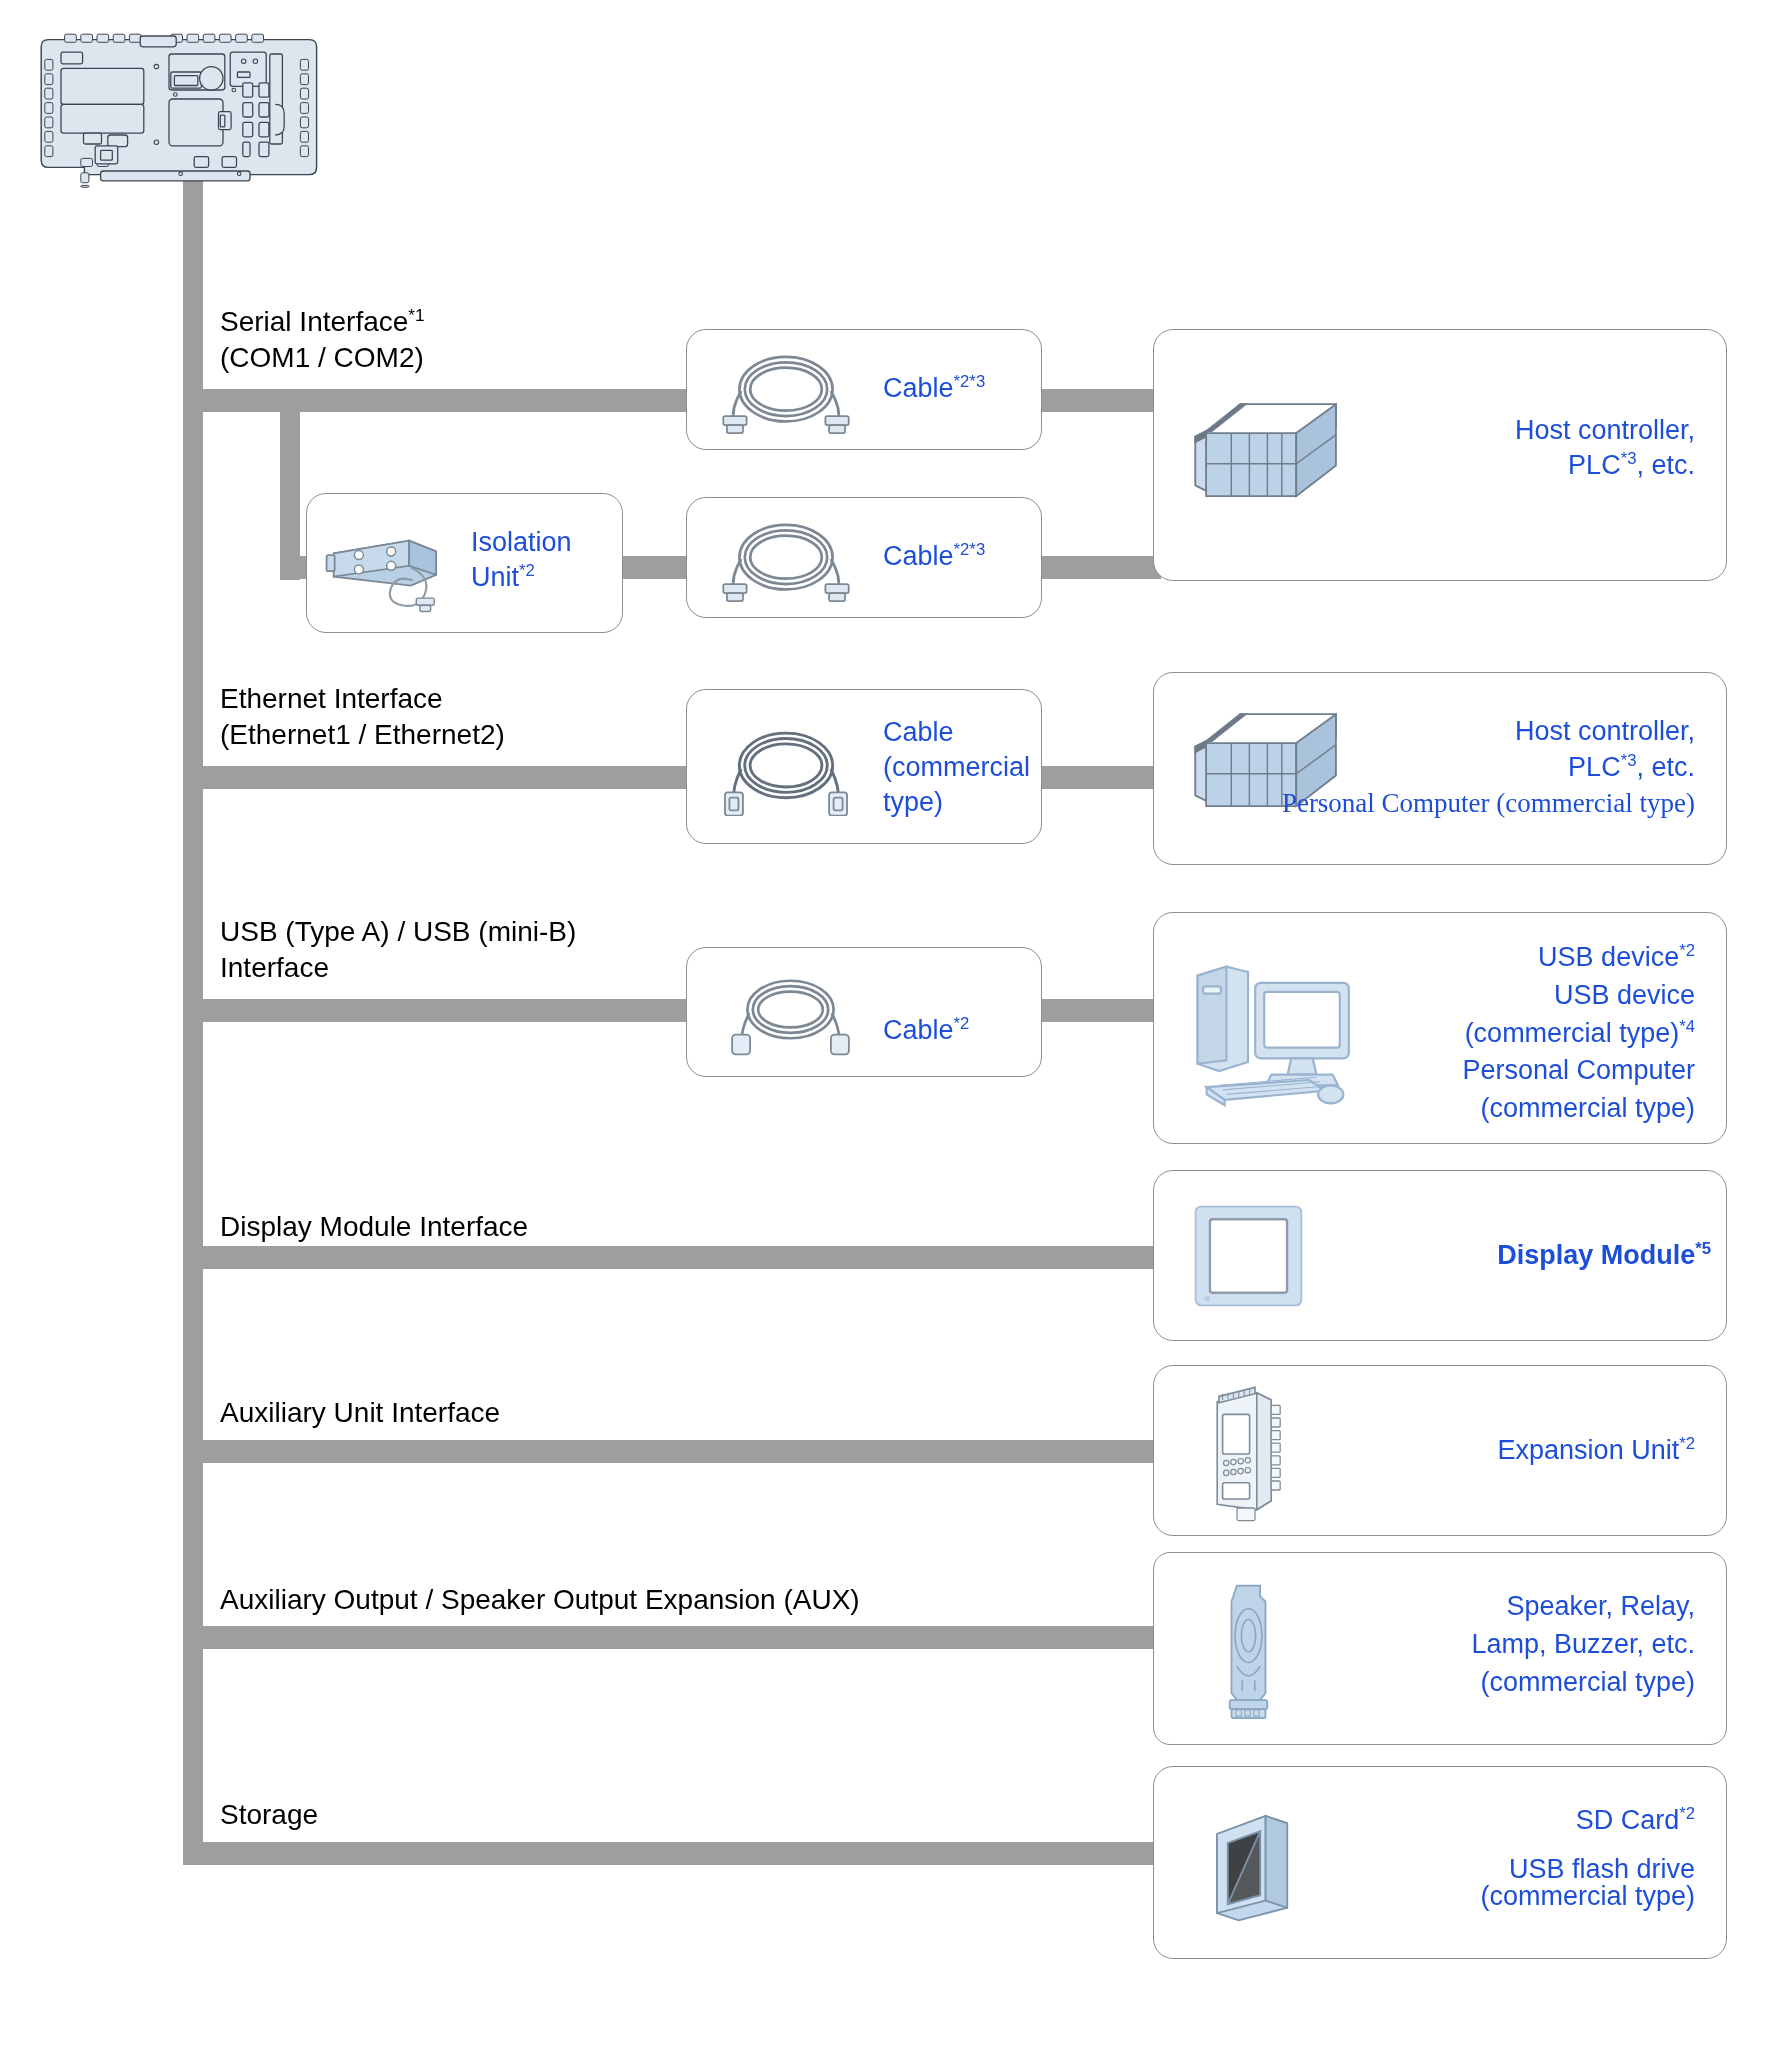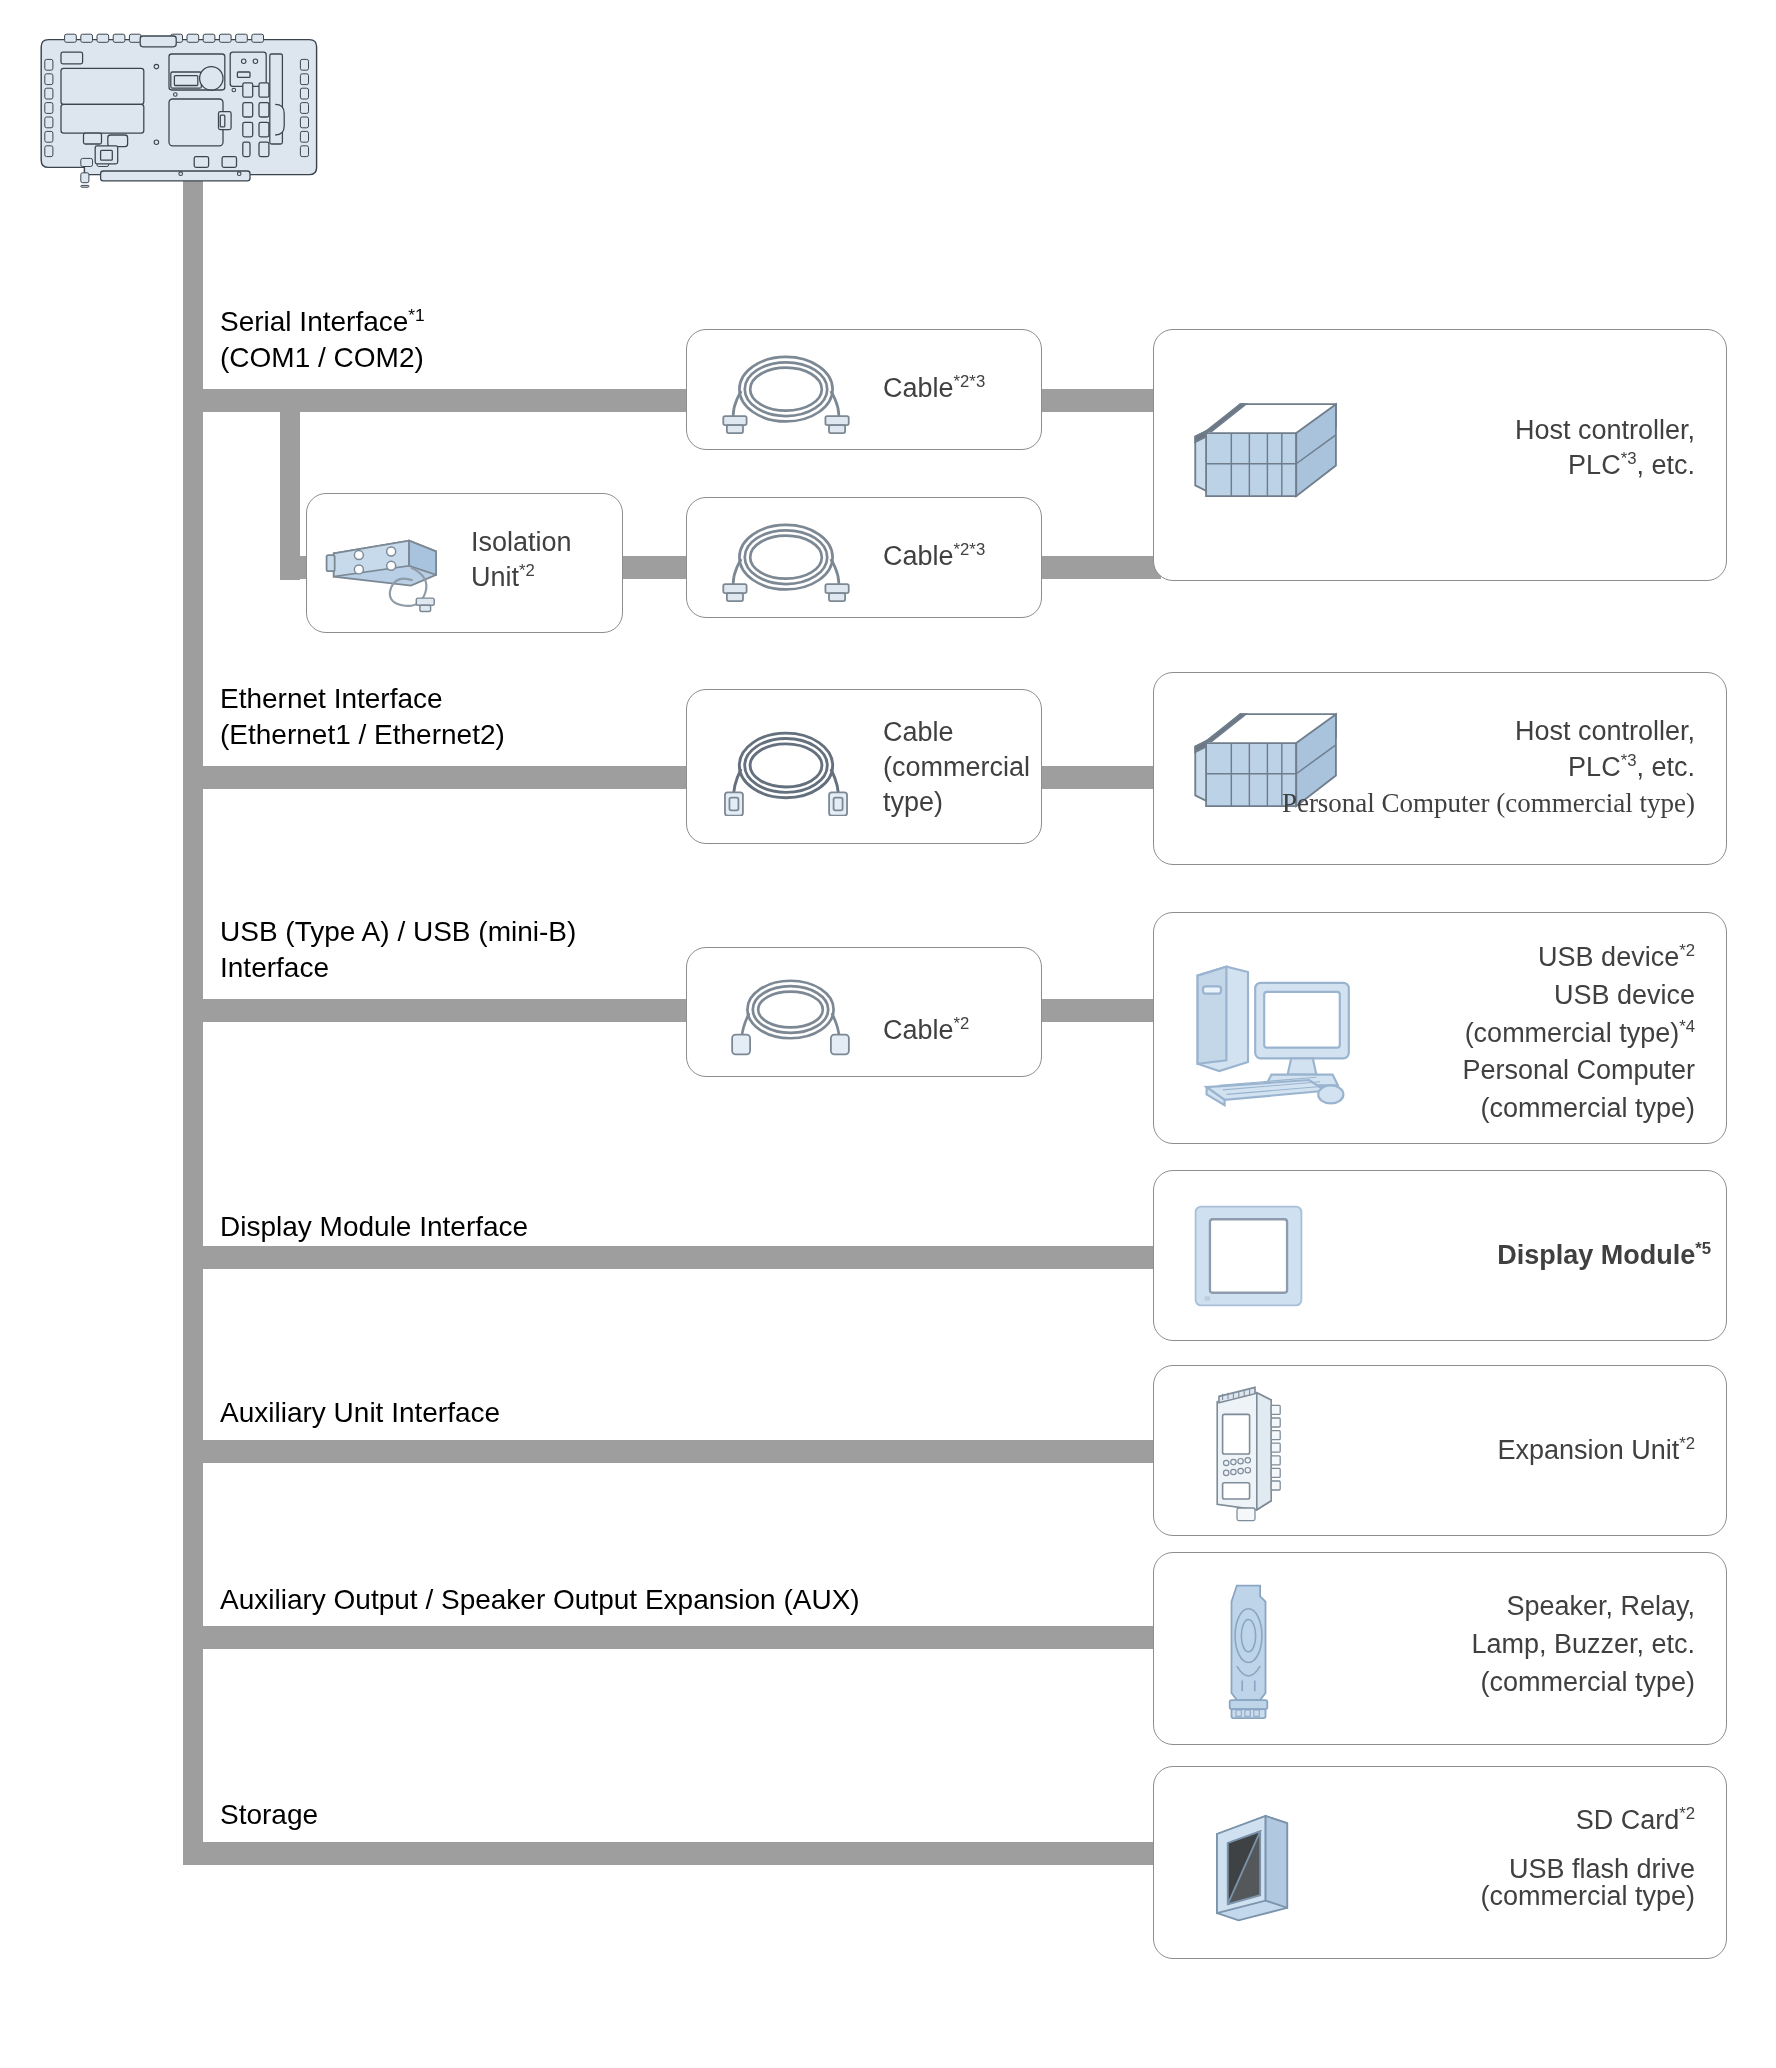--- a/index.html
+++ b/index.html
@@ -25,21 +25,21 @@
     background:#fff;
     border:1.8px solid #8d8d8d;
     border-radius:20px;
     box-sizing:border-box;
     z-index:5;
   }
   .card .txt{
     position:absolute;
     font-size:27px;
     line-height:1.30;
-    color:#404040;
+    color:#1d4ed8;
     white-space:pre-line;
   }
   .txt-right{text-align:right;}
   .txt-left{text-align:left;}
   sup{font-size:0.62em;vertical-align:super;line-height:0;}
 
   
   .iflabel{
     position:absolute;
     font-size:28px;
@@ -415,21 +415,21 @@
             <line x1="54" y1="15" x2="54" y2="8"></line>
         </g>
       </svg>
     </div>
     <div class="txt txt-right" style="right:31px;top:67px;width:378px;">Expansion Unit<sup>*2</sup></div>
   </div>
 
   <div class="iflabel" style="left:220px;top:1582px;">Auxiliary Output / Speaker Output Expansion (AUX)</div>
   <div class="bus hbus" style="left:183px;top:1626px;width:981px;"></div>
 
-  <div class="card" style="left:1153px;top:1552px;width:574px;height:193px;">
+  <div class="card" style="left:1153px;top:1552px;width:574px;height:193px;border-radius:17px;">
     <div class="icon" style="left:56px;top:27px;">
       <svg width="77" height="140" viewBox="0 0 86 156">
         <g stroke="#8aa6c2" stroke-width="2" fill="#bed4e8">
           <path d="M30 6 L56 6 L56 18 L62 24 L62 126 L56 134 L30 134 L24 126 L24 24 Z"></path>
           <rect x="22" y="134" width="42" height="10" rx="2"></rect>
           <rect x="24" y="144" width="38" height="10" rx="2" fill="#cadcee"></rect>
         </g>
         <g stroke="#8aa6c2" stroke-width="1.8" fill="none">
           <ellipse cx="43" cy="62" rx="15" ry="30"></ellipse>
           <ellipse cx="43" cy="62" rx="8" ry="18"></ellipse>

